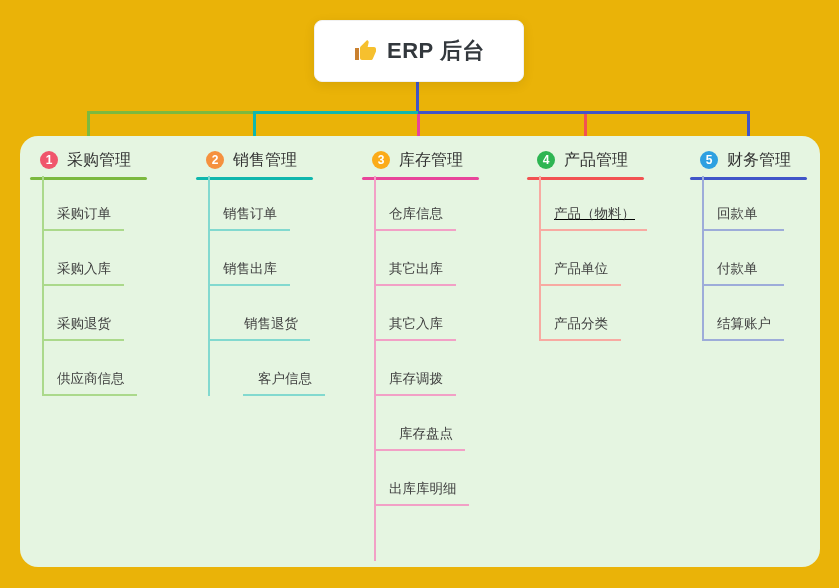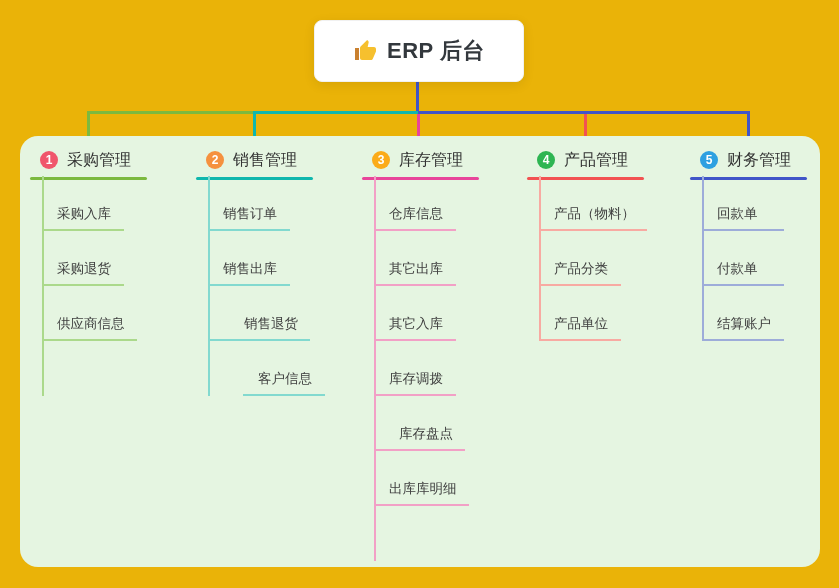--- a/index.html
+++ b/index.html
@@ -129,20 +129,23 @@
 
   <div id="branch-layer">
       <div class="branch" style="left: 30px; top: 146px;">
     <div class="branch-header">
       <span class="badge" style="background: rgb(240, 86, 107);">1</span>
       <span class="branch-label">采购管理</span>
     </div>
     <div class="branch-underline" style="background: rgb(124, 185, 63);"></div>
     <div class="subtree">
       <div class="subtree-line" style="background: rgb(171, 217, 139); height: 220px;"></div>
+    <div class="sub-item" style="border-bottom-color: rgb(171, 217, 139);">
+    <span class="sub-item-label">采购订单</span>
+  </div>
           <div class="sub-item" style="border-bottom-color: rgb(171, 217, 139);">
     <span class="sub-item-label">采购入库</span>
   </div>
           <div class="sub-item" style="border-bottom-color: rgb(171, 217, 139);">
     <span class="sub-item-label">采购退货</span>
   </div>
           <div class="sub-item" style="border-bottom-color: rgb(171, 217, 139);">
     <span class="sub-item-label">供应商信息</span>
   </div>
         </div>
@@ -198,28 +201,28 @@
         </div>
   </div>
       <div class="branch" style="left: 527px; top: 146px;">
     <div class="branch-header">
       <span class="badge" style="background: rgb(46, 181, 82);">4</span>
       <span class="branch-label">产品管理</span>
     </div>
     <div class="branch-underline" style="background: rgb(242, 82, 82);"></div>
     <div class="subtree">
       <div class="subtree-line" style="background: rgb(248, 170, 162); height: 165px;"></div>
-    <div class="sub-item" style="border-bottom-color: rgb(248, 170, 162);">
+    <div class="sub-item" style="border-bottom-color: rgb(248, 170, 162); text-decoration: underline;">
     <span class="sub-item-label">产品（物料）</span>
+  </div>
+          <div class="sub-item" style="border-bottom-color: rgb(248, 170, 162);">
+    <span class="sub-item-label">产品单位</span>
   </div>
           <div class="sub-item" style="border-bottom-color: rgb(248, 170, 162);">
     <span class="sub-item-label">产品分类</span>
-  </div>
-          <div class="sub-item" style="border-bottom-color: rgb(248, 170, 162);">
-    <span class="sub-item-label">产品单位</span>
   </div>
         </div>
   </div>
       <div class="branch" style="left: 690px; top: 146px;">
     <div class="branch-header">
       <span class="badge" style="background: rgb(45, 160, 225);">5</span>
       <span class="branch-label">财务管理</span>
     </div>
     <div class="branch-underline" style="background: rgb(65, 85, 200);"></div>
     <div class="subtree">

